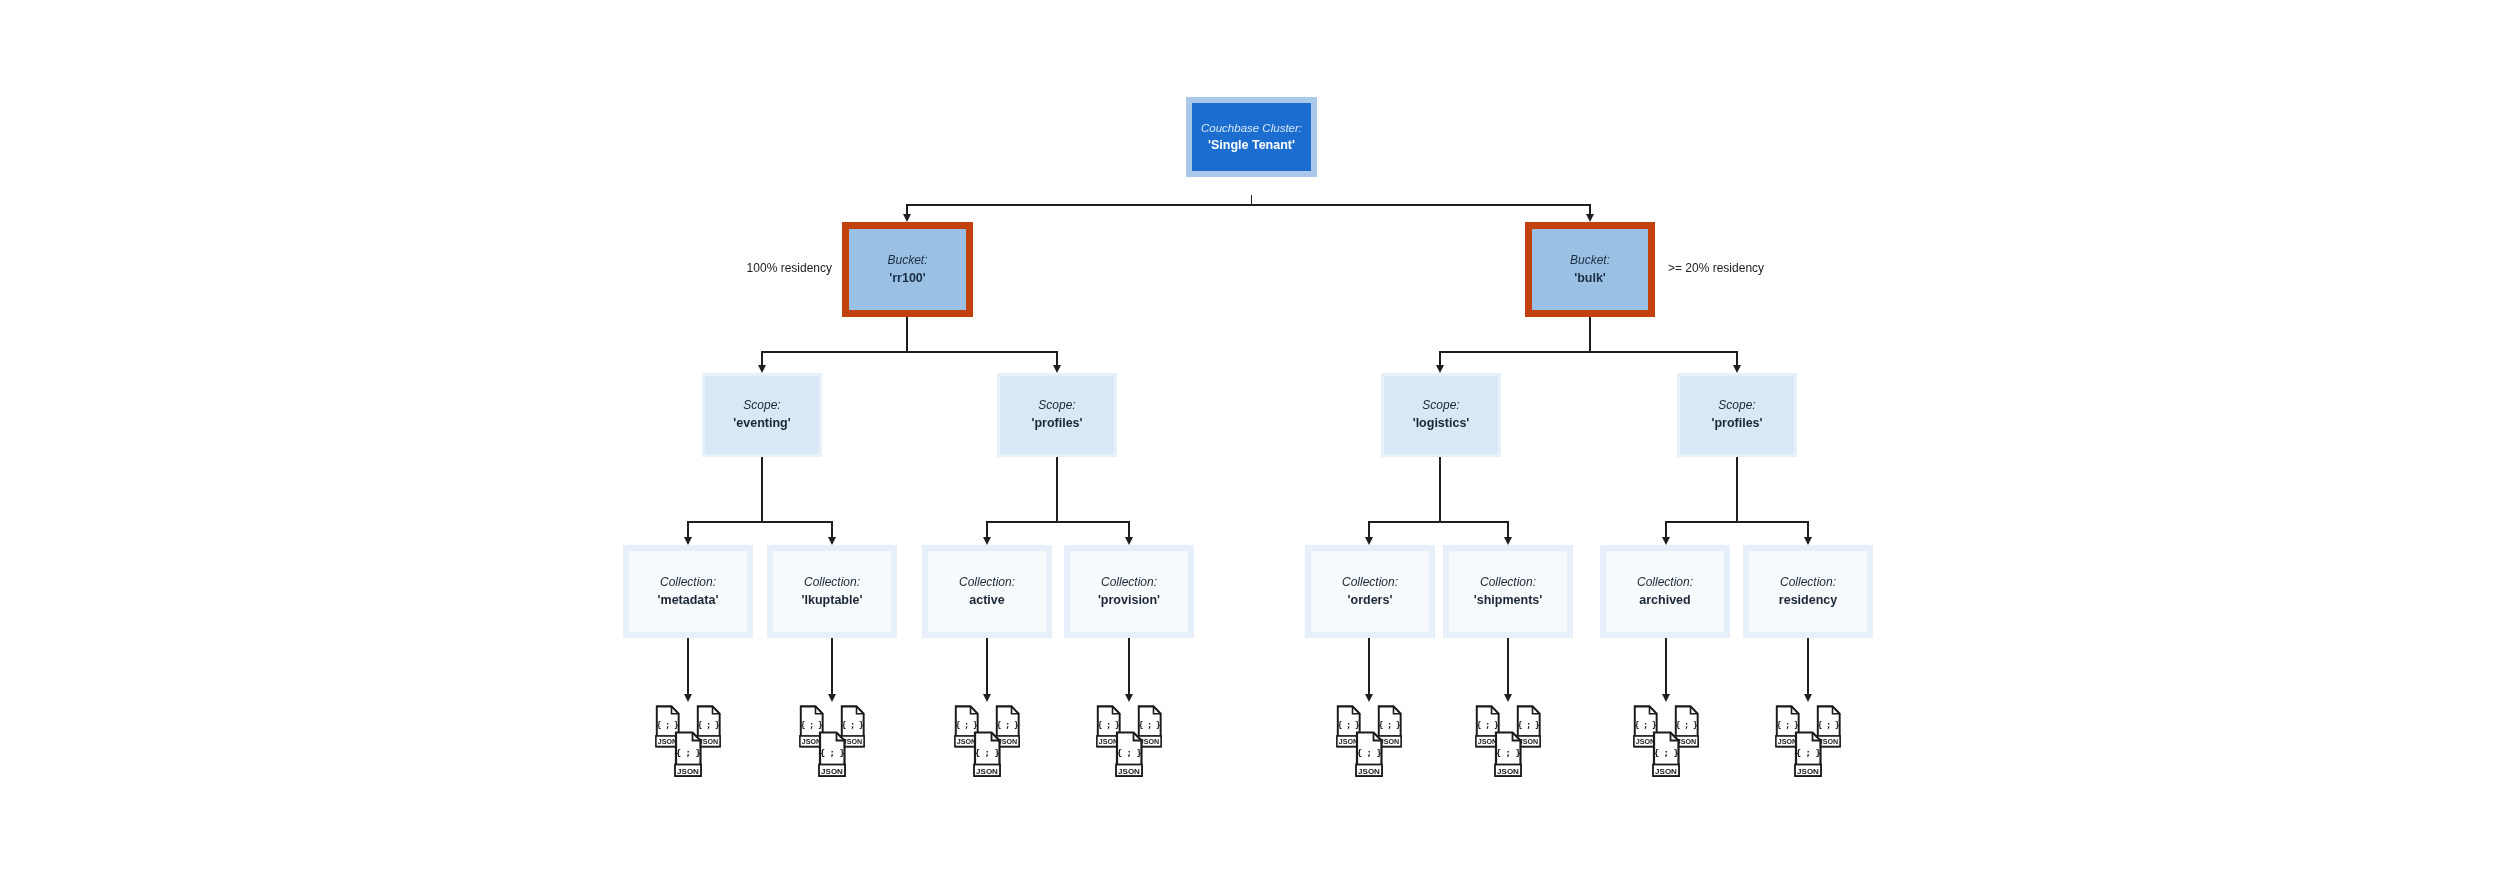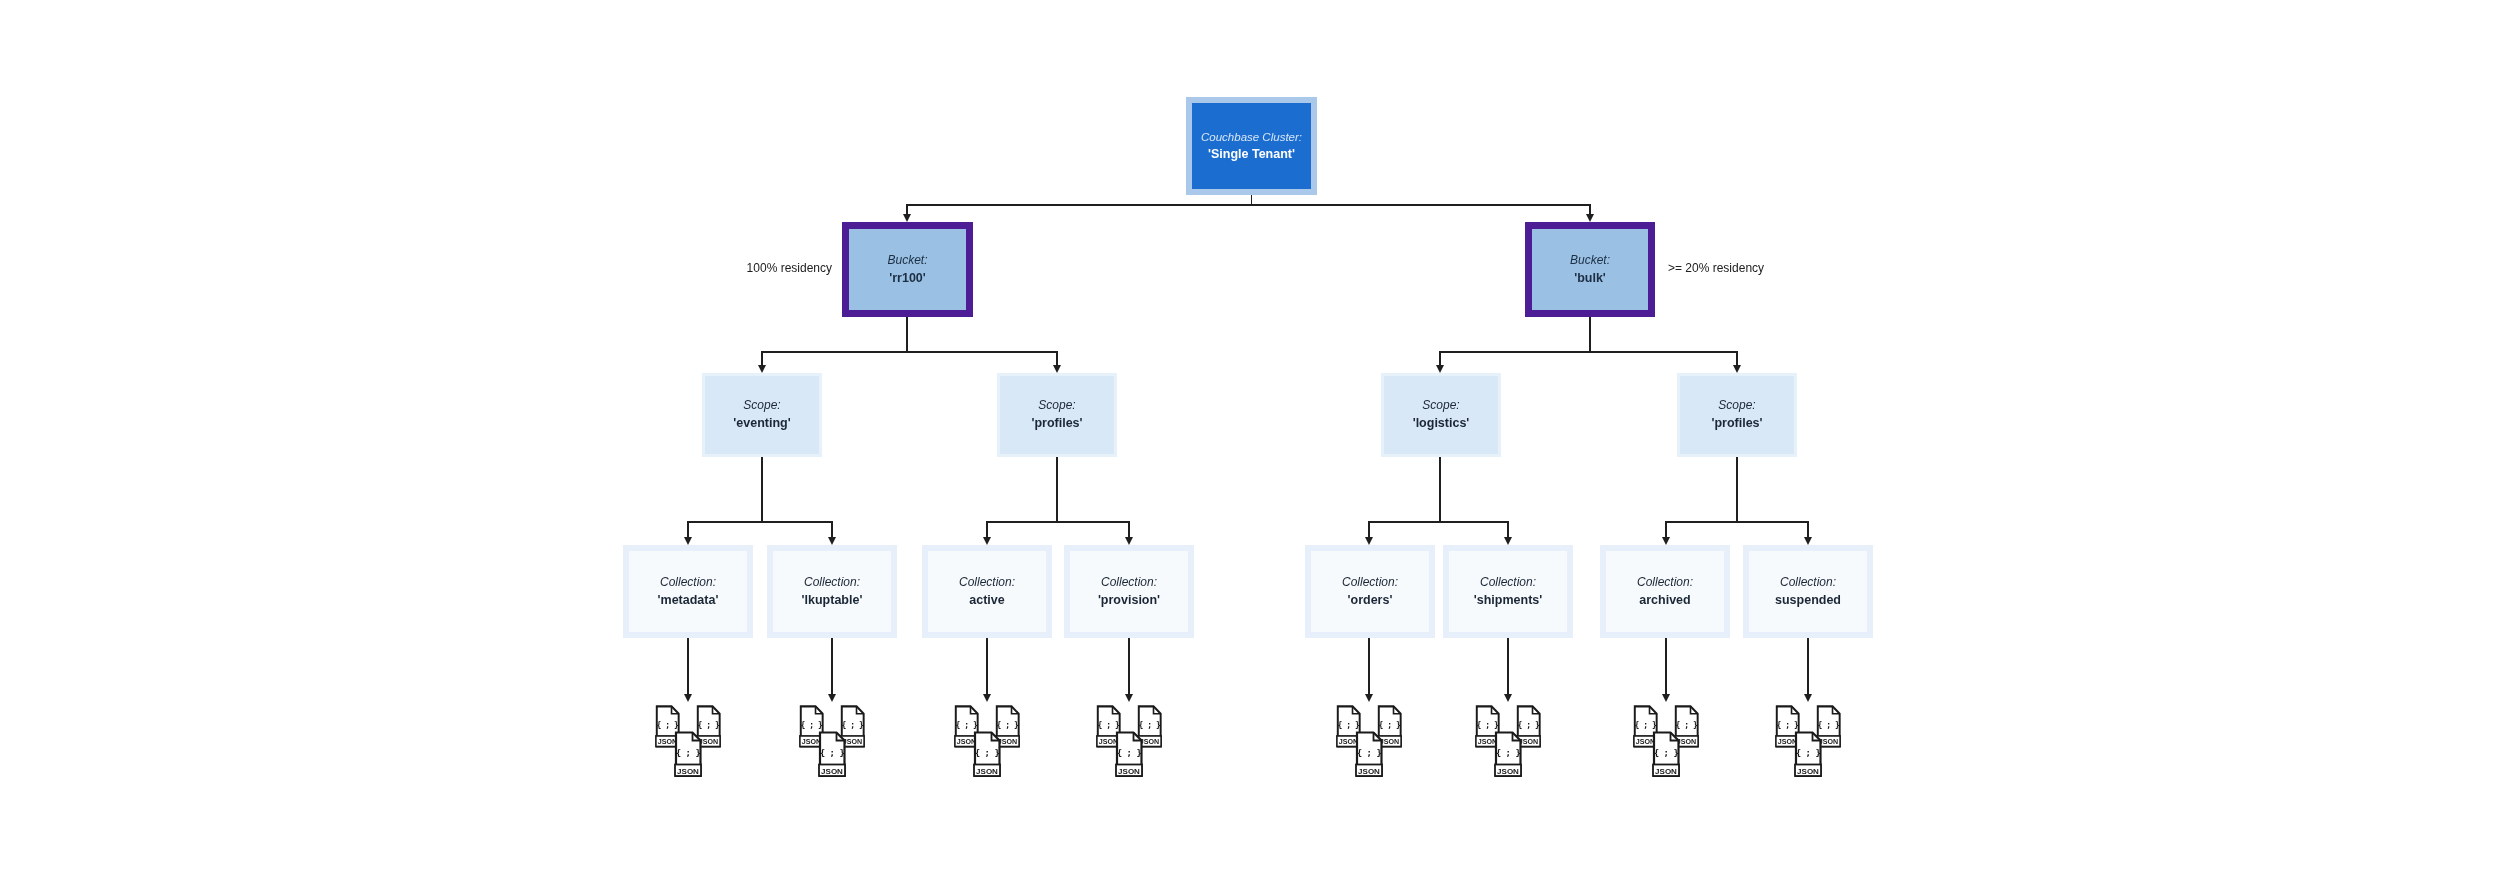--- a/index.html
+++ b/index.html
@@ -12,21 +12,21 @@
     display:flex; flex-direction:column; align-items:center; justify-content:center;
     text-align:center; line-height:1.25;
   }
   .node .line1 { font-style:italic; font-size:12px; }
   .node .line2 { font-weight:bold; font-size:12.5px; margin-top:3px; }
 
   .cluster { border:6px solid #a9c8ea; background:#1b6ed0; }
   .cluster .line1 { color:#d8e6f6; font-size:11.5px; }
   .cluster .line2 { color:#ffffff; }
 
-  .bucket { border:7px solid #4c1d95; background:#9ac0e3; color:#1c2e44;justify-content:center; }
+  .bucket { border:7px solid #c2410c; background:#9ac0e3; color:#1c2e44;justify-content:center; }
   .scope  { border:3px solid #e7f1fa; background:#d9e8f6; color:#1b2736; }
   .collection { border:6px solid #e7effa; background:#f7fafd; color:#1b2736; }
 
   .annotation {
     position:absolute; font-size:12px; color:#212121; white-space:nowrap;
   }
 
   .vline { position:absolute; width:1.5px; background:#1f1f1f; }
   .hline { position:absolute; height:1.5px; background:#1f1f1f; }
   .arrow-down {
@@ -47,21 +47,21 @@
   .doc-label {
     font-family:"Liberation Sans", sans-serif; font-weight:bold; font-size:8px;
     fill:#1a1a1a;
   }
 </style>
 </head>
 <body>
 
 <div id="canvas">
 
-  <div class="node cluster" style="left:1186px;top:97px;width:131px;height:98px">
+  <div class="node cluster" style="left:1186px;top:97px;width:131px;height:80px">
     <div class="line1">Couchbase Cluster:</div>
     <div class="line2">'Single Tenant'</div>
   </div>
 
   <div class="vline" style="left:1250.5px;top:195px;height:9px"></div>
   <div class="hline" style="left:906px;top:204px;width:684px"></div>
   <div class="vline" style="left:906.25px;top:204px;height:11px"></div>
   <div class="arrow-down" style="left:902.5px;top:214px"></div>
   <div class="vline" style="left:1589.25px;top:204px;height:11px"></div>
   <div class="arrow-down" style="left:1585.5px;top:214px"></div>
@@ -159,21 +159,21 @@
   <div class="node collection" style="left:1443px;top:545px;width:130px;height:93px">
     <div class="line1">Collection:</div>
     <div class="line2">'shipments'</div>
   </div>
   <div class="node collection" style="left:1600px;top:545px;width:130px;height:93px">
     <div class="line1">Collection:</div>
     <div class="line2">archived</div>
   </div>
   <div class="node collection" style="left:1743px;top:545px;width:130px;height:93px">
     <div class="line1">Collection:</div>
-    <div class="line2">suspended</div>
+    <div class="line2">residency</div>
   </div>
 
   <div class="vline" style="left:687.25px;top:638px;height:57px"></div>
   <div class="arrow-down" style="left:683.5px;top:694px"></div>
   <div class="vline" style="left:831.25px;top:638px;height:57px"></div>
   <div class="arrow-down" style="left:827.5px;top:694px"></div>
   <div class="vline" style="left:986.25px;top:638px;height:57px"></div>
   <div class="arrow-down" style="left:982.5px;top:694px"></div>
   <div class="vline" style="left:1128.25px;top:638px;height:57px"></div>
   <div class="arrow-down" style="left:1124.5px;top:694px"></div>

